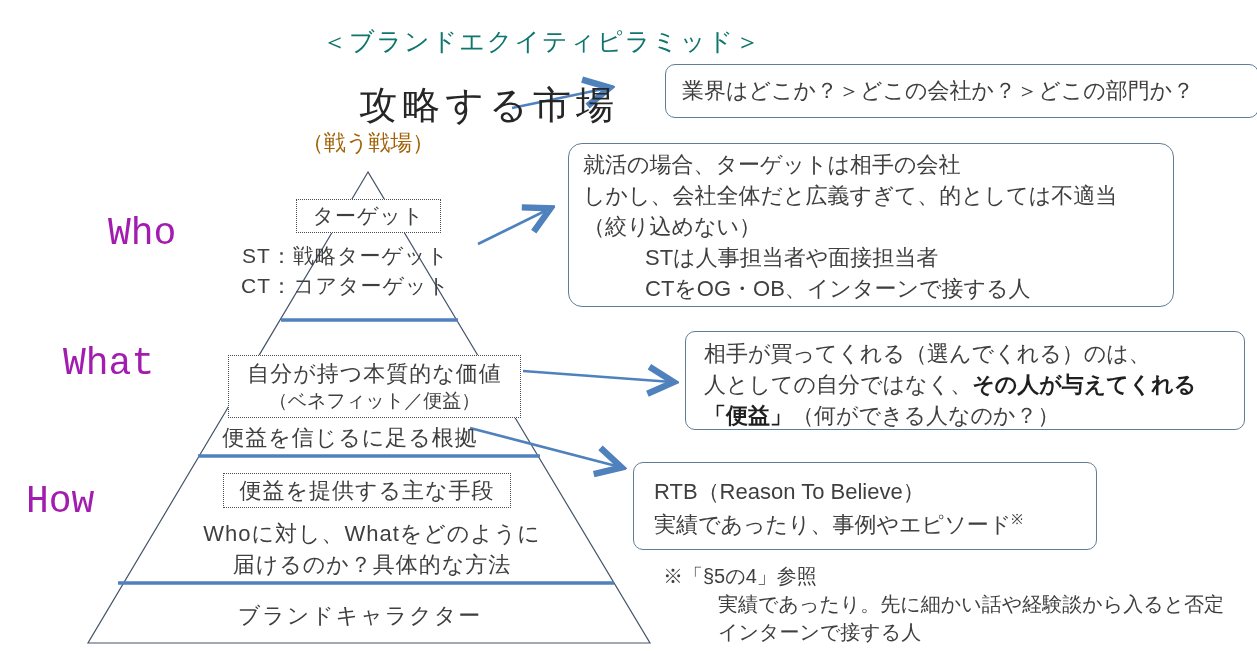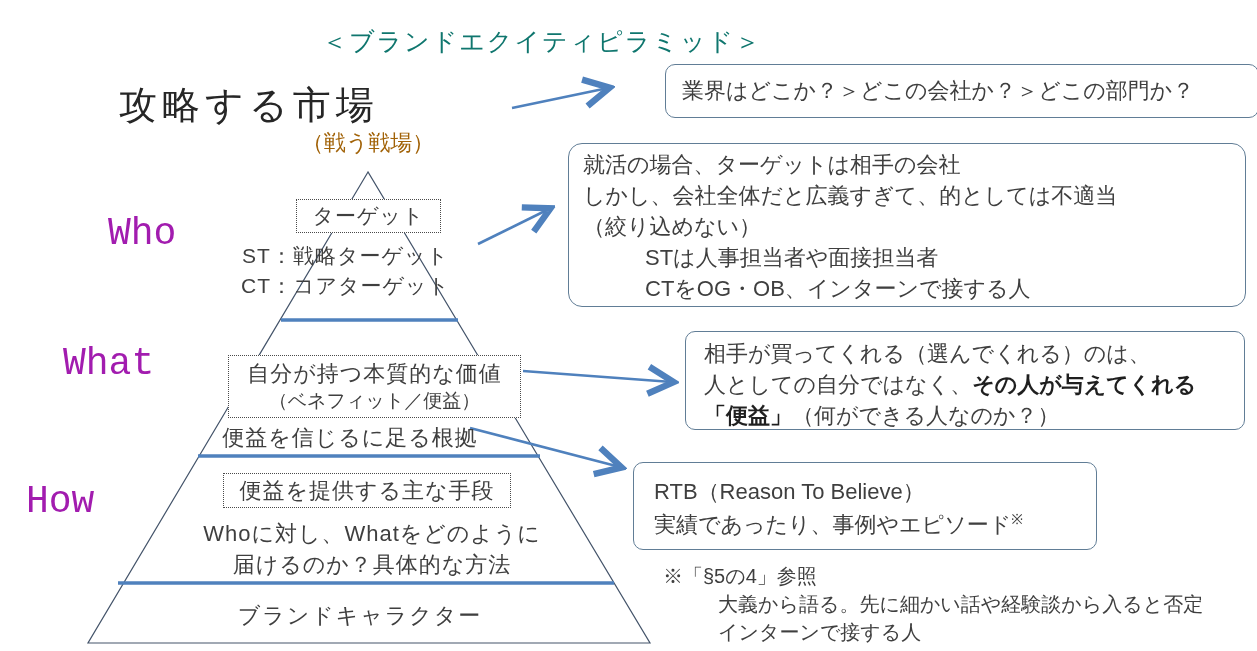--- a/index.html
+++ b/index.html
@@ -3,39 +3,39 @@
 <meta charset="utf-8">
 <style>
   html,body{margin:0;padding:0;background:#ffffff;}
   .canvas{
     position:relative;width:1257px;height:651px;background:#ffffff;
     font-family:"Liberation Sans",sans-serif;color:#3f3f3f;overflow:hidden;
   }
   .abs{position:absolute;}
   .svg-layer{position:absolute;left:0;top:0;width:1257px;height:651px;}
   .title{left:0;top:25px;width:1084px;text-align:center;font-size:25px;letter-spacing:2px;color:#0f766e;}
-  .market-heading{left:119px;top:80px;width:500px;text-align:left;font-size:38px;letter-spacing:5px;color:#262626;}
+  .market-heading{left:119px;top:80px;width:500px;text-align:right;font-size:38px;letter-spacing:5px;color:#262626;}
   .market-sub{left:118px;top:128px;width:500px;text-align:center;font-size:22px;color:#a16207;}
   .row-label{font-size:38px;color:#a21caf;font-family:Liberation Mono, monospace;}
   .row-who{left:108px;top:212px;}
   .row-what{left:63px;top:342px;}
   .row-how{left:26px;top:480px;}
   .dotted-box{border:1px dotted #4a4a4a;background:#ffffff;text-align:center;}
   .target-box{left:296px;top:199px;width:143px;height:32px;line-height:32px;font-size:21px;letter-spacing:1px;}
   .stct{left:193px;top:241px;width:305px;text-align:center;font-size:21px;line-height:30px;letter-spacing:1px;}
   .value-box{left:228px;top:335px;width:291px;padding:3px 0 4px 0;margin-top:20px;}
   .value-l1{font-size:22px;line-height:29px;letter-spacing:1px;}
   .value-l2{font-size:19px;line-height:25px;}
   .evidence{left:200px;top:423px;width:300px;text-align:center;font-size:22px;letter-spacing:1px;}
   .means-box{left:223px;top:473px;width:286px;height:33px;line-height:33px;font-size:22px;letter-spacing:1px;}
   .how-lines{left:172px;top:518px;width:400px;text-align:center;font-size:22px;line-height:31px;letter-spacing:1px;}
   .base-label{left:210px;top:601px;width:300px;text-align:center;font-size:22px;letter-spacing:2px;}
   .callout{border:1.5px solid #617d96;border-radius:10px;background:#ffffff;font-size:22px;}
   .callout-market{left:665px;top:64px;width:594px;height:54px;display:flex;align-items:center;padding-left:16px;box-sizing:border-box;}
-  .callout-target{left:568px;top:143px;width:678px;height:164px;border-radius:14px;padding:5px 0 0 14px;line-height:31px;box-sizing:border-box;}
+  .callout-target{left:568px;top:143px;width:606px;height:164px;border-radius:14px;padding:5px 0 0 14px;line-height:31px;box-sizing:border-box;}
   .callout-benefit{left:685px;top:331px;width:560px;height:99px;padding:6px 0 0 18px;line-height:31px;box-sizing:border-box;}
   .callout-rtb{left:633px;top:462px;width:464px;height:88px;padding:12px 0 0 20px;line-height:33px;box-sizing:border-box;}
   .indent{padding-left:62px;}
   .b{font-weight:bold;color:#1f1f1f;}
   .footnote{left:663px;top:562px;font-size:20px;line-height:28px;color:#3f3f3f;}
   .fn-indent{margin-left:55px;}
   sup{font-size:14px;vertical-align:super;line-height:0;}
 </style>
 </head>
 <body>
@@ -108,17 +108,17 @@
     <div><span class="b">「便益」</span><span>（何ができる人なのか？）</span></div>
   </div>
 
   <div class="abs callout callout-rtb">
     <div>RTB（Reason To Believe）</div>
     <div><span>実績であったり、事例やエピソード</span><sup>※</sup></div>
   </div>
 
   <div class="abs footnote">
     <div>※「§5の4」参照</div>
-    <div class="fn-indent">大義から語る。先に細かい話や経験談から入ると否定</div>
+    <div class="fn-indent">実績であったり。先に細かい話や経験談から入ると否定</div>
     <div class="fn-indent">インターンで接する人</div>
   </div>
 
 </div>
 
 </body></html>

